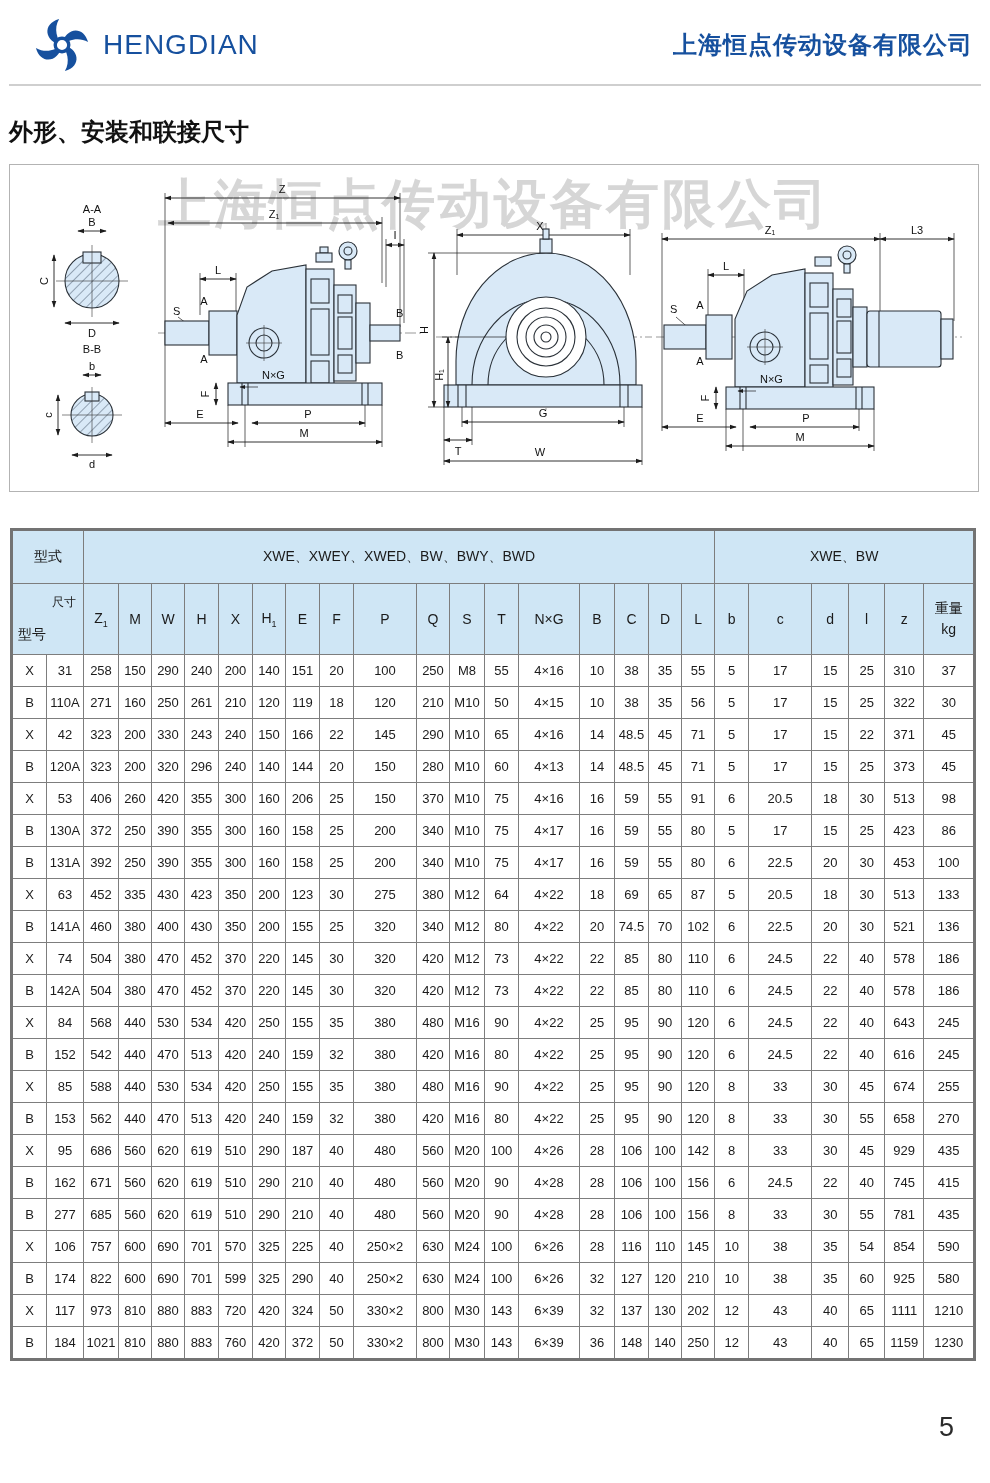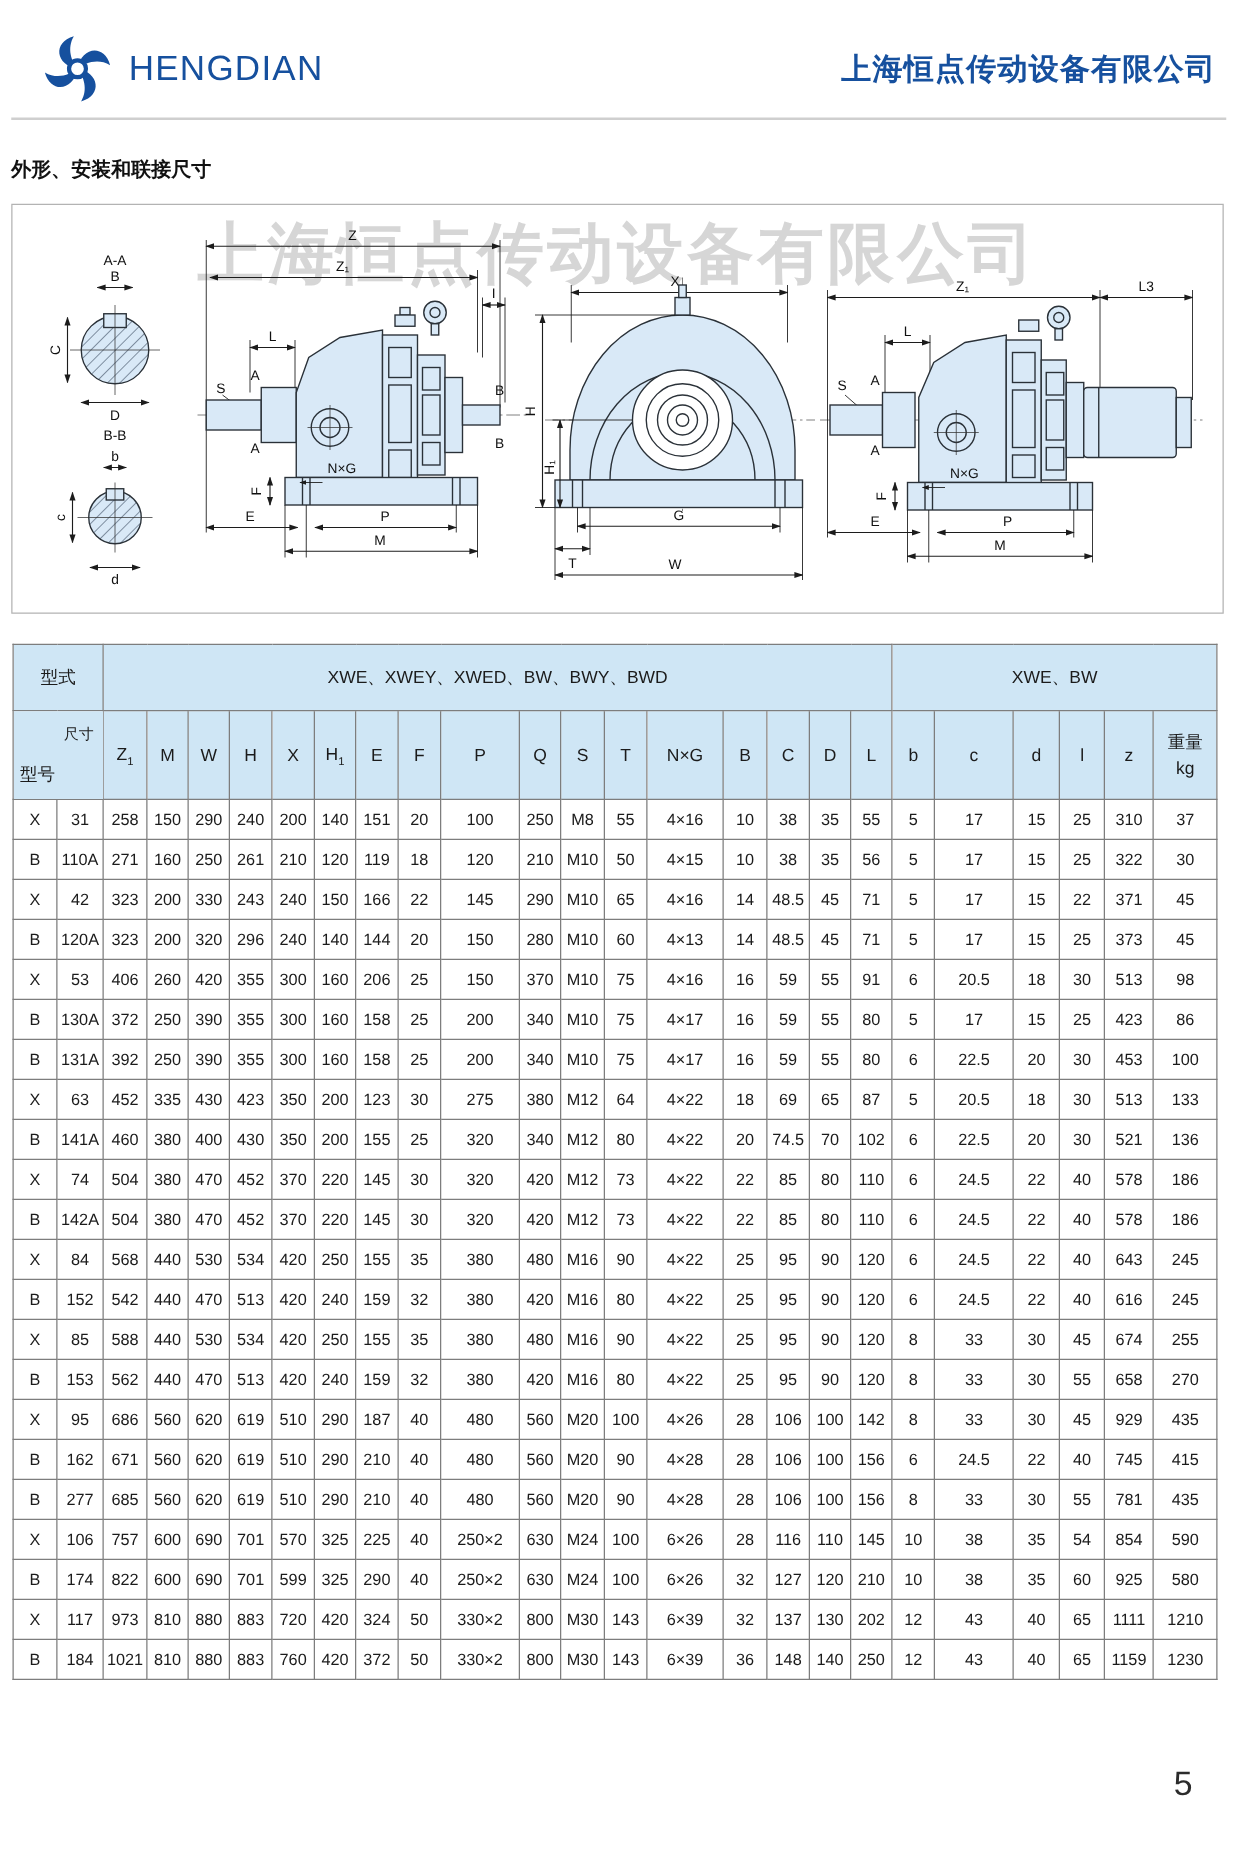--- a/index.html
+++ b/index.html
@@ -1,27 +1,27 @@
 <!DOCTYPE html>
 <html><head>
 <meta charset="utf-8">
 <style>
   html,body{margin:0;padding:0;background:#ffffff;}
   body{width:990px;height:1483px;position:relative;font-family:"Liberation Sans","DejaVu Sans",sans-serif;color:#1b1b1b;overflow:hidden;}
-  .doc-header{height:78px;margin:0 9px;border-bottom:2px solid #cfcfcf;display:flex;align-items:center;justify-content:space-between;padding-top:16px;}
+  .doc-header{height:78px;margin:0 9px;border-bottom:2px solid #cfcfcf;display:flex;align-items:center;justify-content:space-between;padding-top:6px;}
   .brand{display:flex;align-items:center;gap:12px;margin-left:24px;}
   .brand-name{font-size:28px;color:#16509e;letter-spacing:1px;font-weight:500;}
   .company-name{font-size:24px;font-weight:bold;color:#16509e;margin-right:8px;letter-spacing:1px;}
-  .page-title{margin:30px 0 0 9px;font-size:16px;font-weight:bold;color:#111;}
+  .page-title{margin:30px 0 0 9px;font-size:24px;font-weight:bold;color:#111;}
   .panel{position:relative;margin:16px 9px 0 9px;width:968px;height:326px;border:1px solid #b3b3b3;background:#fff;}
   .watermark{position:absolute;top:4px;left:0;width:100%;text-align:center;font-size:53px;font-weight:600;color:#d6d6d6;letter-spacing:3px;white-space:nowrap;overflow:hidden;user-select:none;}
   .panel svg{position:absolute;left:0;top:0;}
   .dlab{font-size:11px;fill:#101010;}
   .slab{font-size:11px;fill:#101010;}
-  table.spec{border-collapse:collapse;table-layout:fixed;width:963px;margin:24px 0 0 10px;border:1px solid #737373;}
+  table.spec{border-collapse:collapse;table-layout:fixed;width:963px;margin:36px 0 0 10px;border:3px solid #737373;}
   table.spec th,table.spec td{border:1px solid #7d7d7d;text-align:center;vertical-align:middle;padding:0;overflow:hidden;}
   table.spec thead th{background:#cfe6f5;font-weight:normal;font-size:14px;color:#1b1b1b;}
   tr.group-row th{height:52px;font-size:14px;}
   tr.cols-row th{height:70px;}
   table.spec tbody td{height:31px;font-size:13px;background:#fff;}
   td.sz{font-size:12px;}
   th.diag{position:relative;background:
     linear-gradient(to bottom right,#cfe6f5 calc(50% - 0.7px),#777 calc(50% - 0.7px),#777 calc(50% + 0.7px),#cfe6f5 calc(50% + 0.7px));}
   th.diag .tr-label{position:absolute;top:10px;right:7px;font-size:12px;}
   th.diag .bl-label{position:absolute;bottom:10px;left:5px;font-size:14px;}

